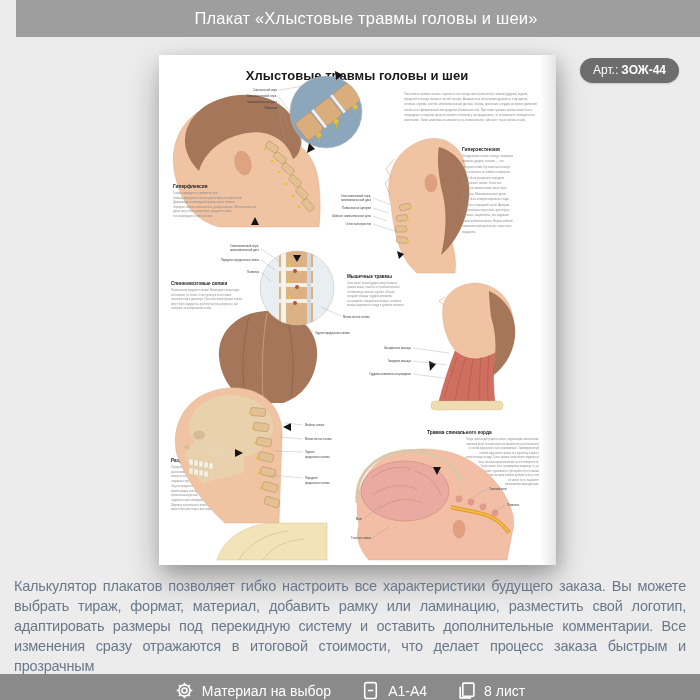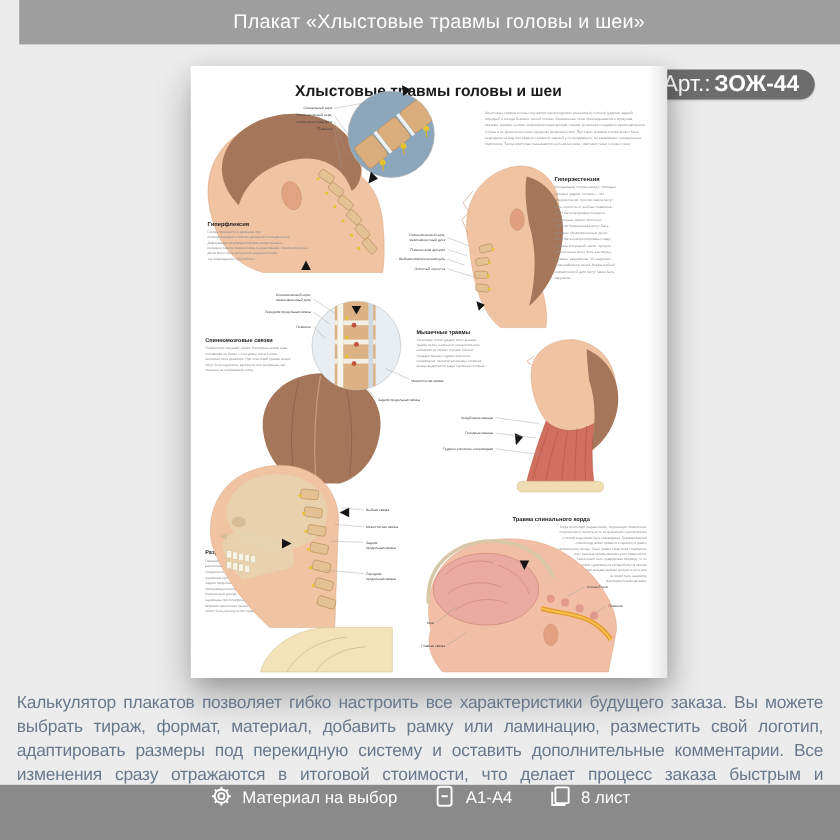--- a/index.html
+++ b/index.html
@@ -1,36 +1,36 @@
 <!DOCTYPE html>
 <html><head>
 <meta charset="utf-8">
 <style>
   * { margin:0; padding:0; box-sizing:border-box; }
   html,body { width:700px; height:700px; }
   body { font-family:"Liberation Sans", sans-serif; background:#ececec; position:relative; overflow:hidden; }
   .header-bar { position:absolute; left:16px; top:0; width:700px; height:37px; background:#9e9e9e; display:flex; align-items:center; justify-content:center; }
   .header-bar h1 { color:#fff; font-size:16.5px; font-weight:normal; letter-spacing:.2px; }
-  .badge { position:absolute; top:58px; right:21px; height:25px; line-height:25px; background:#6d6d6d; color:#fff; border-radius:13px; padding:0 13px; font-size:19px; white-space:nowrap; box-shadow:0 1px 2px rgba(0,0,0,.15); }
+  .badge { position:absolute; top:58px; right:21px; height:25px; line-height:25px; background:#6d6d6d; color:#fff; border-radius:13px; padding:0 13px; font-size:12px; white-space:nowrap; box-shadow:0 1px 2px rgba(0,0,0,.15); }
   .badge b { font-weight:bold; margin-left:3px; }
   .poster { position:absolute; left:159px; top:55px; width:397px; height:510px; background:#fff; box-shadow:0 14px 30px rgba(0,0,0,.30), 4px 4px 14px rgba(0,0,0,.12); }
   .poster::after { content:""; position:absolute; top:0; right:0; width:16px; height:100%; background:linear-gradient(to left, rgba(0,0,0,.10), rgba(0,0,0,0)); pointer-events:none; }
   .poster svg { position:absolute; left:0; top:0; width:100%; height:100%; }
   .poster svg text { font-family:"Liberation Sans", sans-serif; }
   .h { font-weight:bold; fill:#1c1c1c; }
   .pt { fill:#8f8f8f; }
   .lbl { fill:#3f3f3f; }
   .lead { stroke:#9a9a9a; stroke-width:.35; }
   .skin { fill:#f0c3a2; stroke:#d9a37f; stroke-width:.4; }
   .hair { fill:#a5765a; }
   .vert { fill:#e3c193; stroke:#b28a58; stroke-width:.5; }
   .nerve { fill:#e8c530; }
   .arrow { fill:#141414; }
   .desc { position:absolute; left:14px; right:14px; top:576px; color:#69798b; font-size:14.5px; line-height:20px; text-align:justify; letter-spacing:-.2px; }
-  .footer-bar { position:absolute; left:0; bottom:0; width:700px; height:46px; background:#8a8a8a; display:flex; align-items:flex-start; justify-content:center; gap:30px; }
+  .footer-bar { position:absolute; left:0; bottom:0; width:700px; height:26px; background:#8a8a8a; display:flex; align-items:flex-end; justify-content:center; gap:30px; }
   .feat { display:flex; align-items:center; gap:8px; color:#fff; font-size:14px; }
   .feat svg { display:block; }
 </style>
 </head>
 <body>
 
 <div class="header-bar">
   <h1>Плакат «Хлыстовые травмы головы и шеи»</h1>
 </div>
 

